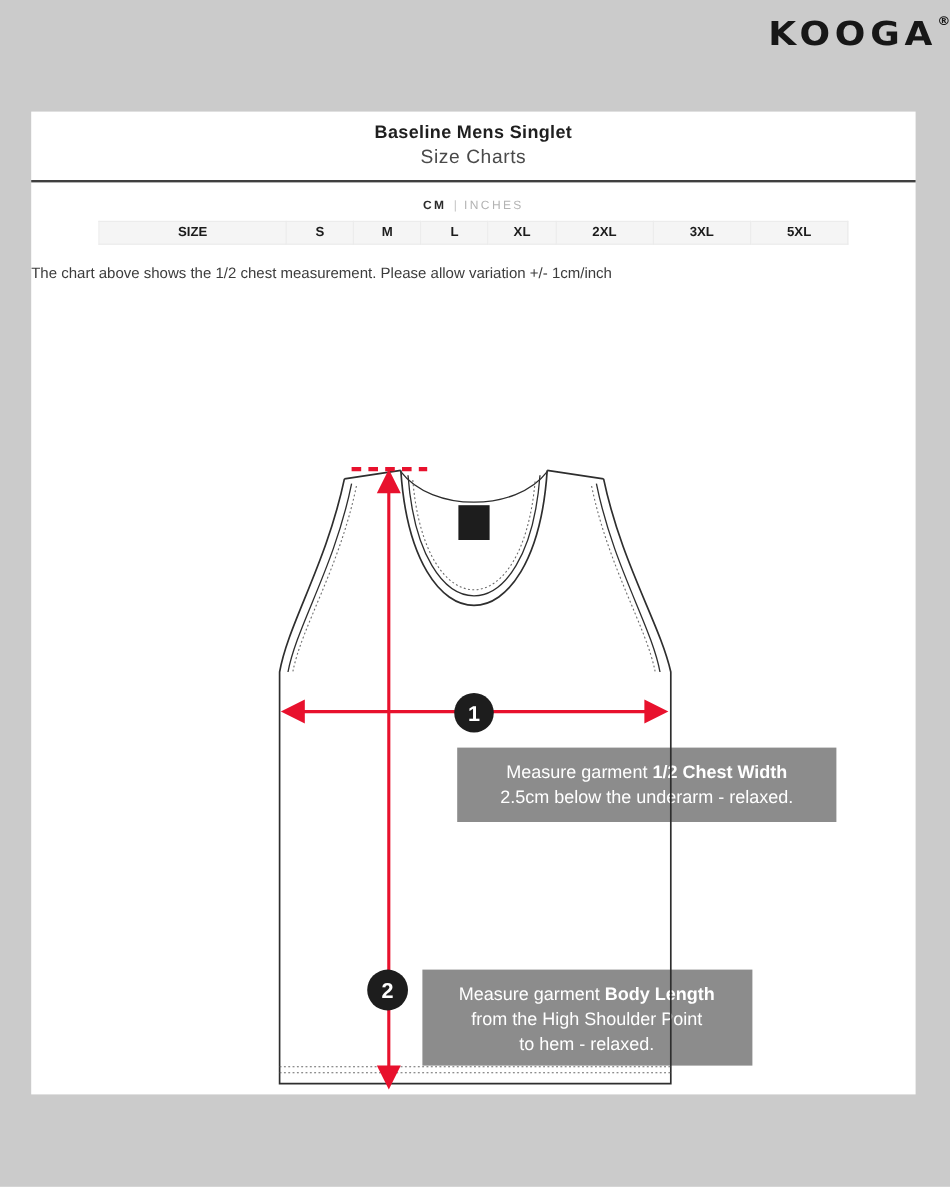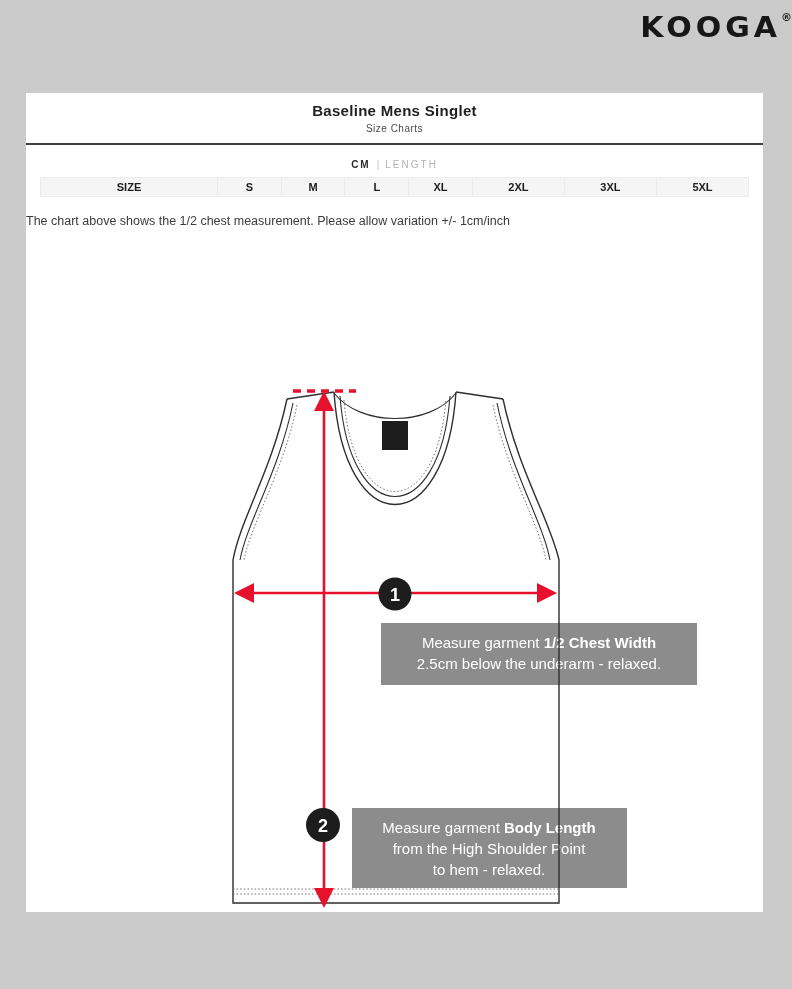--- a/index.html
+++ b/index.html
@@ -19,30 +19,30 @@
     color:#171717; transform:scaleY(0.92);
   }
   .logo-reg { font-size:11px; vertical-align:18px; letter-spacing:0; font-weight:700; }
   
   .card {
     position:absolute; left:26px; top:93px; width:737px; height:819px;
     background:#ffffff;
   }
   .card-header { padding-top:9px; text-align:center; }
   .page-title { font-size:15px; font-weight:700; color:#1f1f1f; letter-spacing:.3px; }
-  .page-subtitle { margin-top:4px; font-size:10px; color:#4a4a4a; letter-spacing:.5px; }
+  .page-subtitle { margin-top:4px; font-size:16px; color:#4a4a4a; letter-spacing:.5px; }
   .header-rule { margin-top:9px; border-bottom:2px solid #3f3f3f; }
   
   .unit-toggle { margin-top:14px; text-align:center; font-size:10px; letter-spacing:2px; }
   .unit-cm { color:#2b2b2b; font-weight:700; cursor:pointer; }
   .unit-divider { color:#c4c4c4; margin:0 6px; letter-spacing:0; }
   .unit-inches { color:#b3b3b3; font-weight:400; cursor:pointer; }
   
   table.size-table {
-    width:709px; margin:7px auto 0 auto;
+    width:625px; margin:7px auto 0 auto;
     border-collapse:collapse; table-layout:fixed;
     border:1px solid #e9e9e9;
     padding-left:46px;
   }
   .size-table td, .size-table th {
     height:19px; text-align:center; vertical-align:middle;
     font-size:11px; color:#1c1c1c;
     border:1px solid #ececec;
   }
   .size-table tr.striped { background:#f5f5f5; }
@@ -69,21 +69,21 @@
 
 <div class="card">
 
   <div class="card-header">
     <div class="page-title">Baseline Mens Singlet</div>
     <div class="page-subtitle">Size Charts</div>
     <div class="header-rule"></div>
   </div>
 
   <div class="unit-toggle">
-    <span class="unit-cm">CM</span><span class="unit-divider">|</span><span class="unit-inches">LENGTH</span>
+    <span class="unit-cm">CM</span><span class="unit-divider">|</span><span class="unit-inches">INCHES</span>
   </div>
 
   <table class="size-table">
     <colgroup>
       <col class="c-size">
         <col class="c-sm">
         <col class="c-sm">
         <col class="c-sm">
         <col class="c-sm">
         <col class="c-lg">

